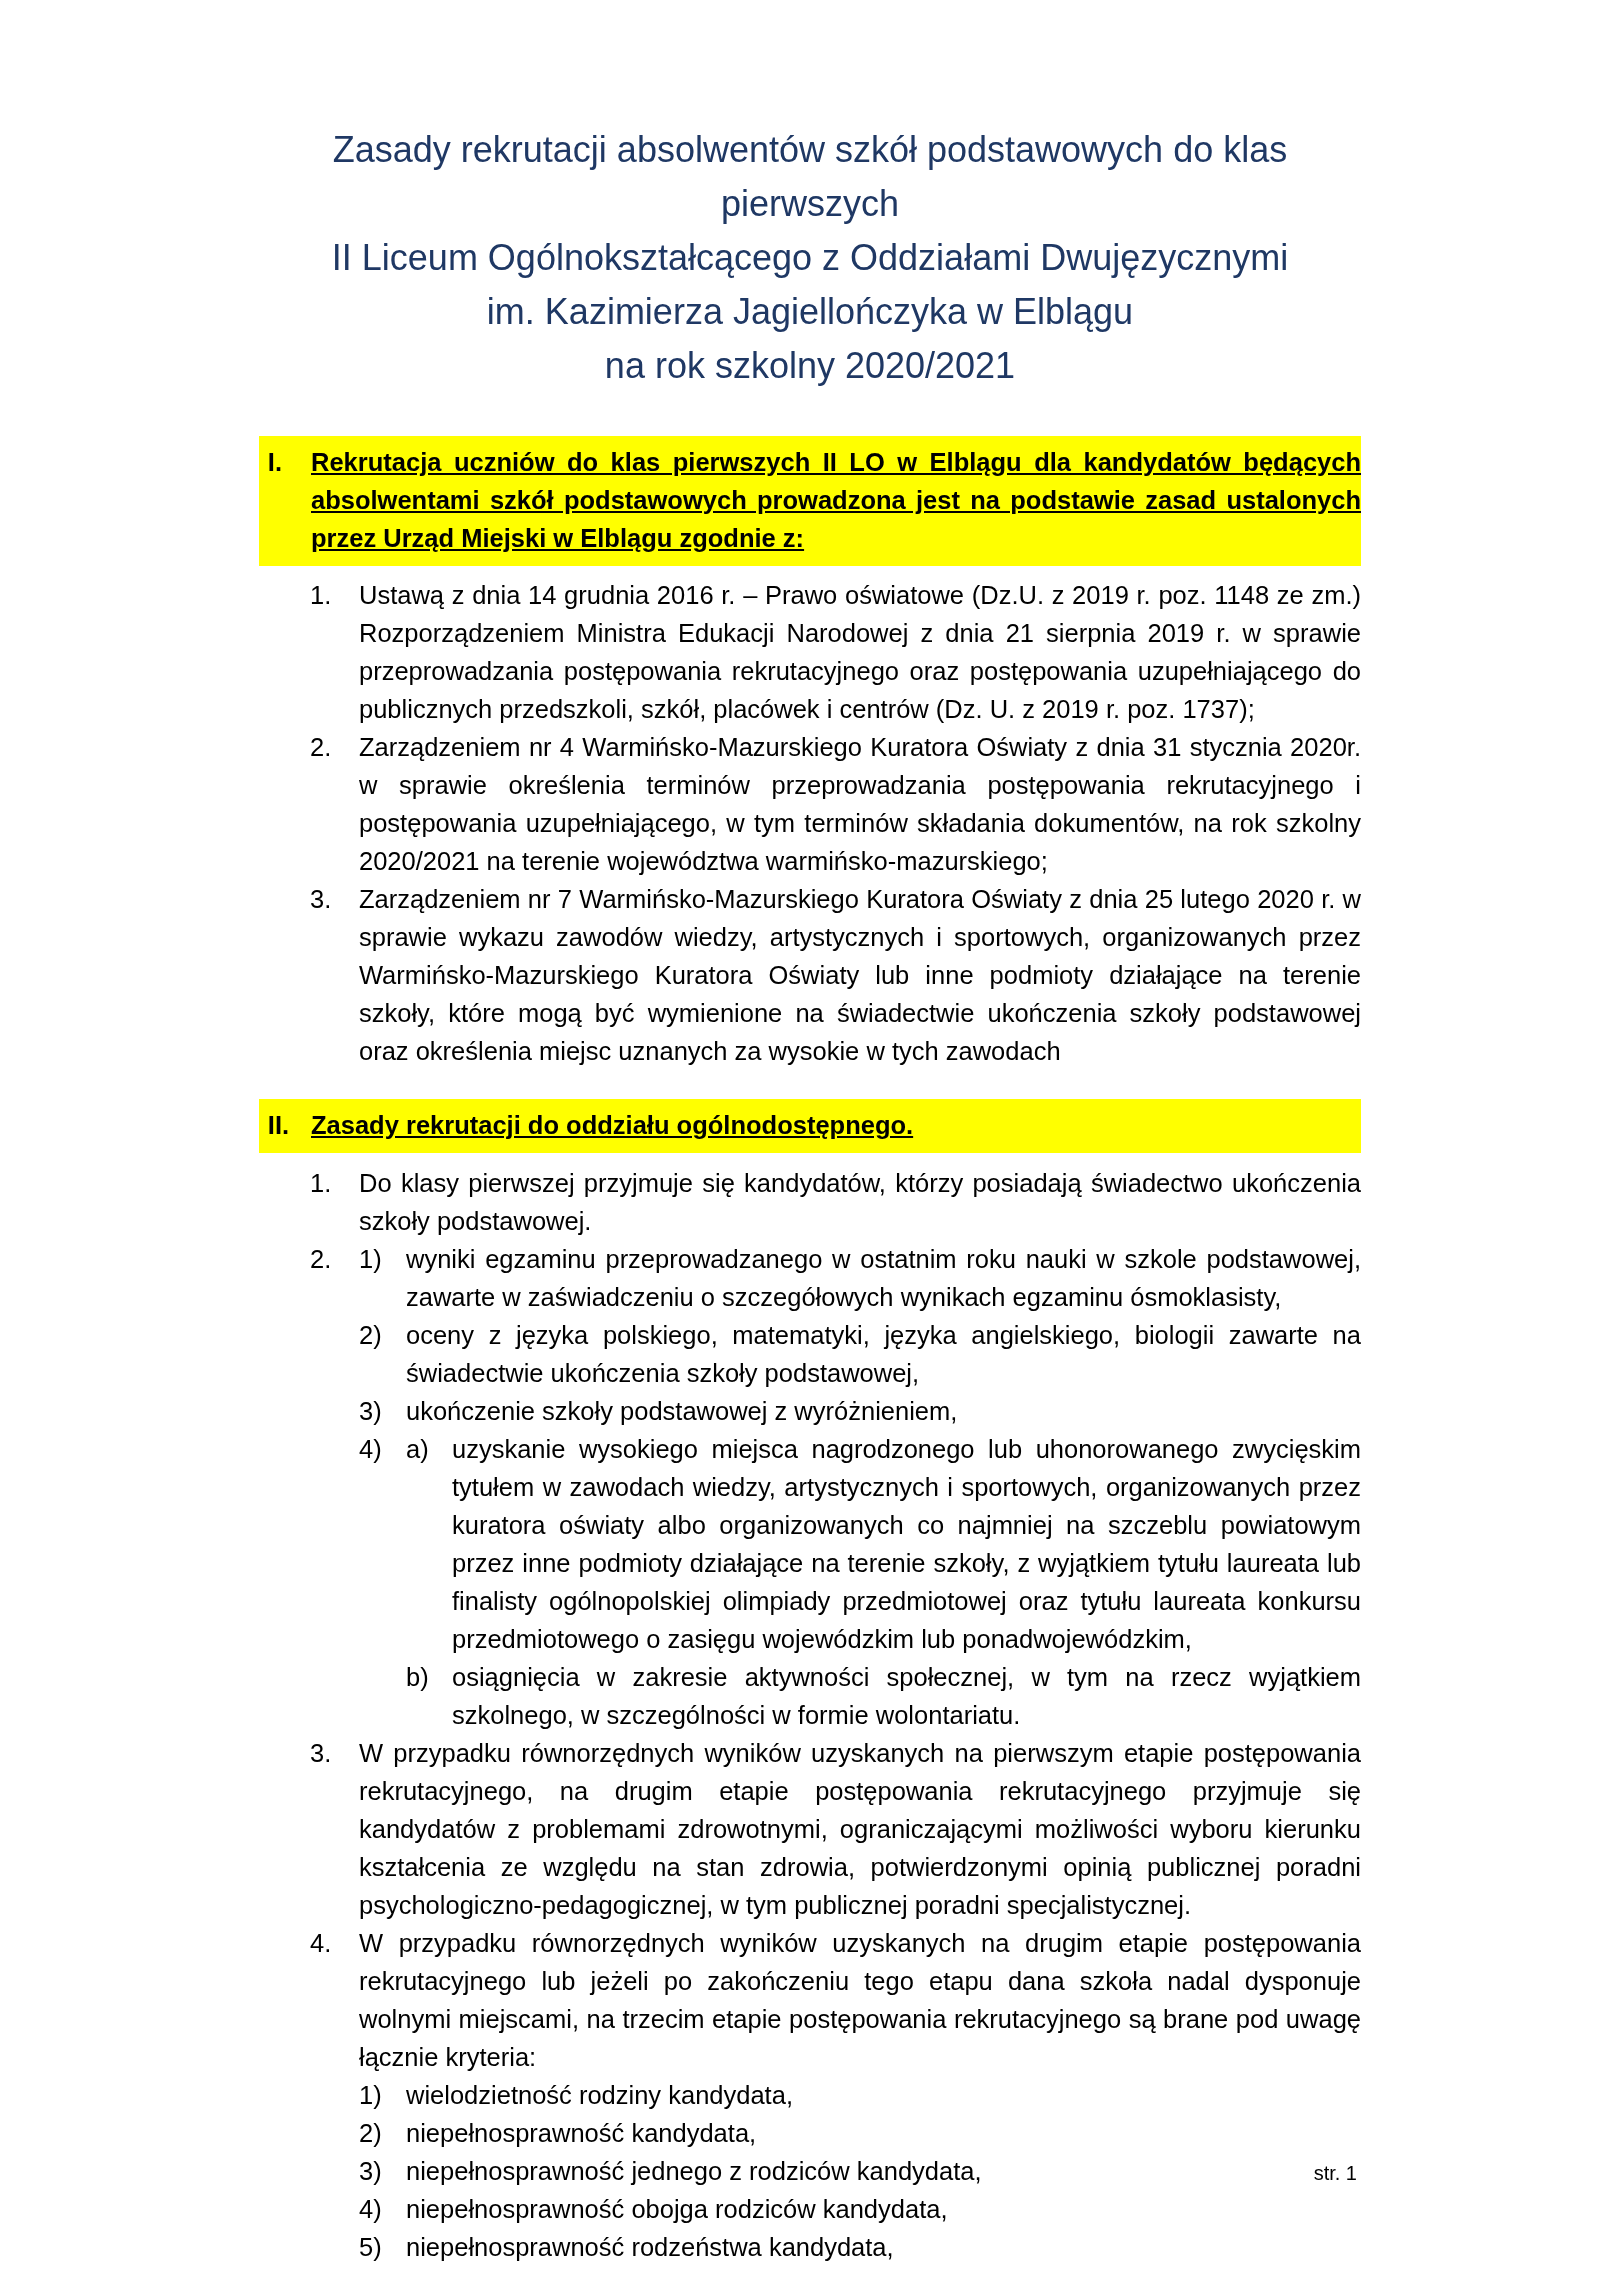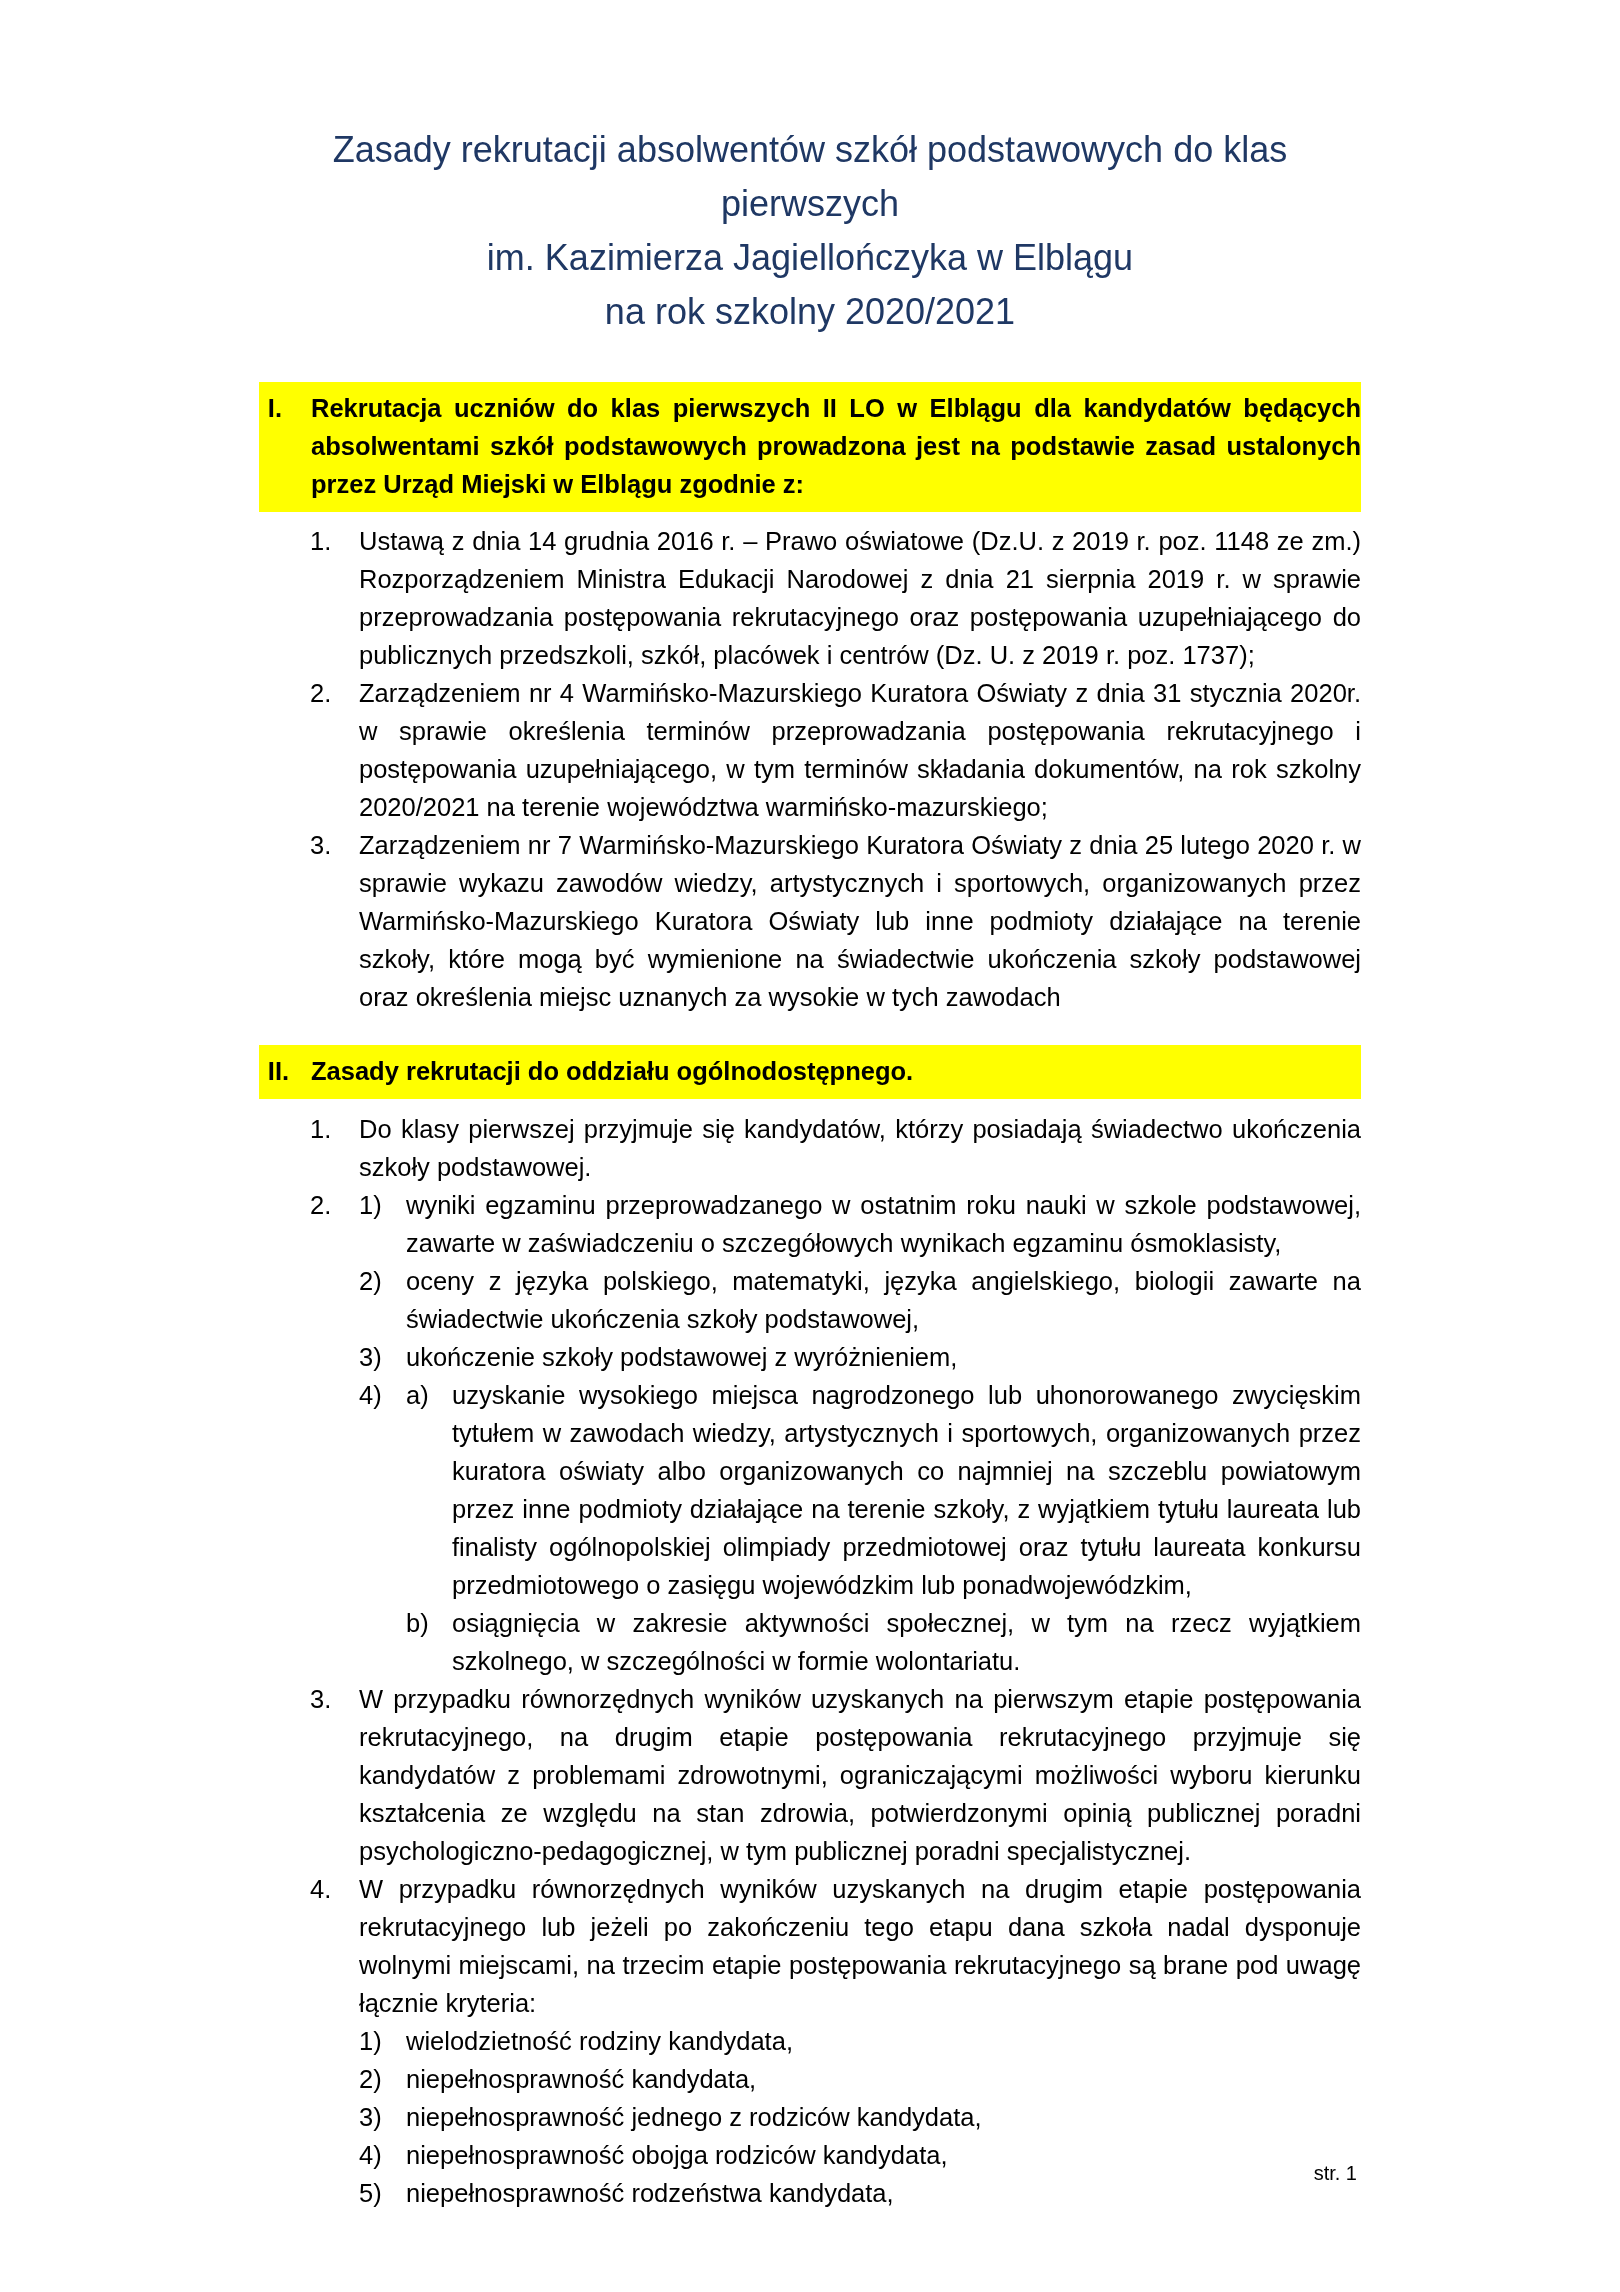--- a/index.html
+++ b/index.html
@@ -26,21 +26,21 @@
   .section + .section { margin-top:29px; }
   .section-heading {
     display:flex;
     background:#ffff00;
     font-weight:700;
     font-size:25.5px;
     line-height:38px;
     padding:6.9px 0 8.8px 0;
   }
   .section-heading > .num { flex:0 0 52px; padding-left:8.8px; }
-  .section-heading > .txt { flex:1; text-align:justify; }
+  .section-heading > .txt { flex:1; text-align:justify;text-decoration:underline; }
   .items { margin-top:10.8px; }
   .li { display:flex; font-size:25.5px; line-height:38px; }
   .li > .num { flex-shrink:0; }
   .l1 > .num { flex:0 0 100px; padding-left:51px; }
   .l2 > .num { flex:0 0 47px; }
   .l3 > .num { flex:0 0 46px; }
   .li > .body { flex:1; min-width:0; }
   .txt { text-align:justify; }
   .page-num {
     position:absolute;
@@ -50,20 +50,21 @@
     line-height:37px;
   }
 </style>
 </head>
 <body>
 
 <div class="page">
 
   <h1 class="doc-title">
     <span class="t-line">Zasady rekrutacji absolwentów szkół podstawowych do klas pierwszych</span>
+    <span class="t-line">II Liceum Ogólnokształcącego z Oddziałami Dwujęzycznymi</span>
     <span class="t-line">im. Kazimierza Jagiellończyka w Elblągu</span>
     <span class="t-line">na rok szkolny 2020/2021</span>
   </h1>
 
   <div class="section">
     <div class="section-heading">
       <span class="num">I.</span>
       <div class="txt">Rekrutacja uczniów do klas pierwszych II LO w Elblągu dla kandydatów będących absolwentami szkół podstawowych prowadzona jest na podstawie zasad ustalonych przez Urząd Miejski w Elblągu zgodnie z:</div>
     </div>
     <div class="items">

